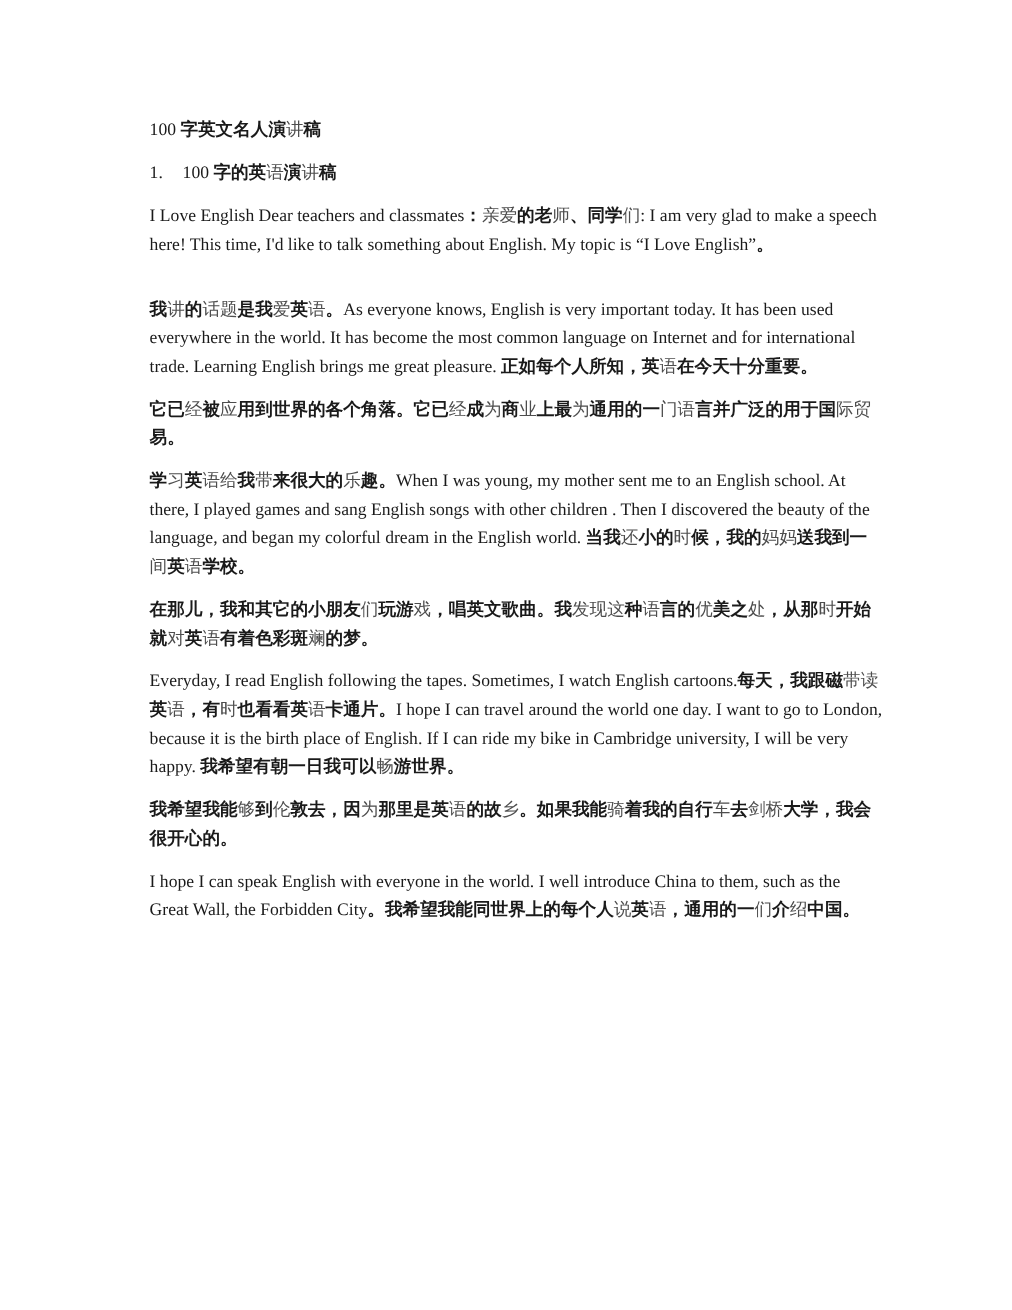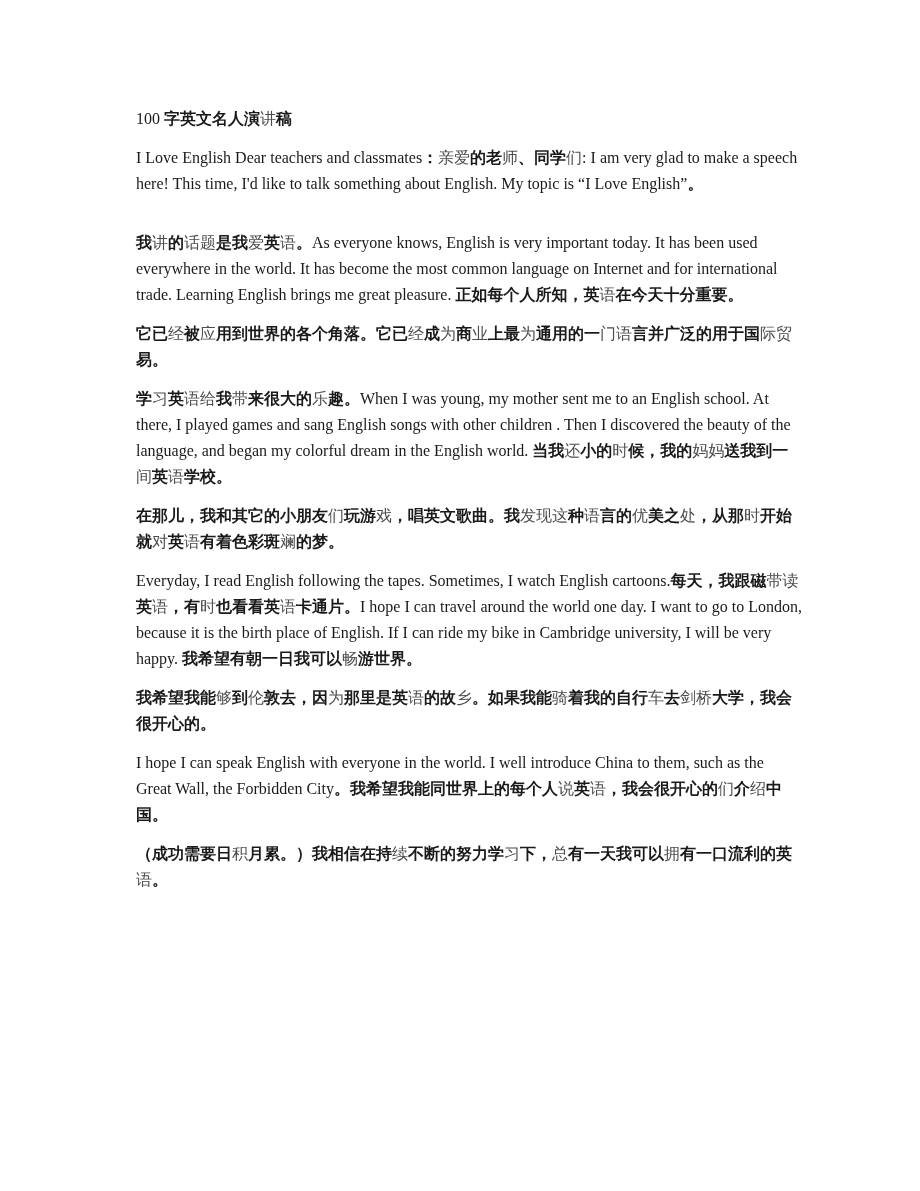--- a/index.html
+++ b/index.html
@@ -32,26 +32,28 @@
   .cj { font-weight: 600; }
   
   .fb { font-weight: 400; color: var(--fb); }
 </style>
 </head>
 <body>
 
 <div class="page">
   <p class="doc-title rich">100 <span class="cj">字英文名人演</span><span class="fb">讲</span><span class="cj">稿</span></p>
 
+  <p class="section-heading">
+    <span class="num">1.</span><span class="rich">100 <span class="cj">字的英</span><span class="fb">语</span><span class="cj">演</span><span class="fb">讲</span><span class="cj">稿</span></span>
+  </p>
 
   <div>
       <p class="para">I Love English Dear teachers and classmates<span class="cj">：</span><span class="fb">亲爱</span><span class="cj">的老</span><span class="fb">师</span><span class="cj">、同学</span><span class="fb">们</span>: I am very glad to make a speech here! This time, I'd like to talk something about English. My topic is “I Love English”<span class="cj">。</span></p>
       <p class="para spacer"></p>
       <p class="para"><span class="cj">我</span><span class="fb">讲</span><span class="cj">的</span><span class="fb">话题</span><span class="cj">是我</span><span class="fb">爱</span><span class="cj">英</span><span class="fb">语</span><span class="cj">。</span>As everyone knows, English is very important today. It has been used everywhere in the world. It has become the most common language on Internet and for international trade. Learning English brings me great pleasure. <span class="cj">正如每个人所知，英</span><span class="fb">语</span><span class="cj">在今天十分重要。</span></p>
       <p class="para"><span class="cj">它已</span><span class="fb">经</span><span class="cj">被</span><span class="fb">应</span><span class="cj">用到世界的各个角落。它已</span><span class="fb">经</span><span class="cj">成</span><span class="fb">为</span><span class="cj">商</span><span class="fb">业</span><span class="cj">上最</span><span class="fb">为</span><span class="cj">通用的一</span><span class="fb">门语</span><span class="cj">言并广泛的用于国</span><span class="fb">际贸</span><span class="cj">易。</span></p>
       <p class="para"><span class="cj">学</span><span class="fb">习</span><span class="cj">英</span><span class="fb">语给</span><span class="cj">我</span><span class="fb">带</span><span class="cj">来很大的</span><span class="fb">乐</span><span class="cj">趣。</span>When I was young, my mother sent me to an English school. At there, I played games and sang English songs with other children . Then I discovered the beauty of the language, and began my colorful dream in the English world. <span class="cj">当我</span><span class="fb">还</span><span class="cj">小的</span><span class="fb">时</span><span class="cj">候，我的</span><span class="fb">妈妈</span><span class="cj">送我到一</span><span class="fb">间</span><span class="cj">英</span><span class="fb">语</span><span class="cj">学校。</span></p>
       <p class="para"><span class="cj">在那儿，我和其它的小朋友</span><span class="fb">们</span><span class="cj">玩游</span><span class="fb">戏</span><span class="cj">，唱英文歌曲。我</span><span class="fb">发现这</span><span class="cj">种</span><span class="fb">语</span><span class="cj">言的</span><span class="fb">优</span><span class="cj">美之</span><span class="fb">处</span><span class="cj">，从那</span><span class="fb">时</span><span class="cj">开始就</span><span class="fb">对</span><span class="cj">英</span><span class="fb">语</span><span class="cj">有着色彩斑</span><span class="fb">斓</span><span class="cj">的梦。</span></p>
       <p class="para">Everyday, I read English following the tapes. Sometimes, I watch English cartoons.<span class="cj">每天，我跟磁</span><span class="fb">带读</span><span class="cj">英</span><span class="fb">语</span><span class="cj">，有</span><span class="fb">时</span><span class="cj">也看看英</span><span class="fb">语</span><span class="cj">卡通片。</span>I hope I can travel around the world one day. I want to go to London, because it is the birth place of English. If I can ride my bike in Cambridge university, I will be very happy. <span class="cj">我希望有朝一日我可以</span><span class="fb">畅</span><span class="cj">游世界。</span></p>
       <p class="para"><span class="cj">我希望我能</span><span class="fb">够</span><span class="cj">到</span><span class="fb">伦</span><span class="cj">敦去，因</span><span class="fb">为</span><span class="cj">那里是英</span><span class="fb">语</span><span class="cj">的故</span><span class="fb">乡</span><span class="cj">。如果我能</span><span class="fb">骑</span><span class="cj">着我的自行</span><span class="fb">车</span><span class="cj">去</span><span class="fb">剑桥</span><span class="cj">大学，我会很开心的。</span></p>
-      <p class="para">I hope I can speak English with everyone in the world. I well introduce China to them, such as the Great Wall, the Forbidden City<span class="cj">。我希望我能同世界上的每个人</span><span class="fb">说</span><span class="cj">英</span><span class="fb">语</span><span class="cj">，我会很开心的</span><span class="fb">们</span><span class="cj">介</span><span class="fb">绍</span><span class="cj">中国。</span></p>
-      <p class="para"><span class="cj">（成功需要日</span><span class="fb">积</span><span class="cj">月累。）我相信在持</span><span class="fb">续</span><span class="cj">不断的努力学</span><span class="fb">习</span><span class="cj">下，</span><span class="fb">总</span><span class="cj">有一天我可以</span><span class="fb">拥</span><span class="cj">有一口流利的英</span><span class="fb">语</span><span class="cj">。</span></p>
+      <p class="para">I hope I can speak English with everyone in the world. I well introduce China to them, such as the Great Wall, the Forbidden City<span class="cj">。我希望我能同世界上的每个人</span><span class="fb">说</span><span class="cj">英</span><span class="fb">语</span><span class="cj">，通用的一</span><span class="fb">们</span><span class="cj">介</span><span class="fb">绍</span><span class="cj">中国。</span></p>
     </div>
 </div>
 
 </body></html>

